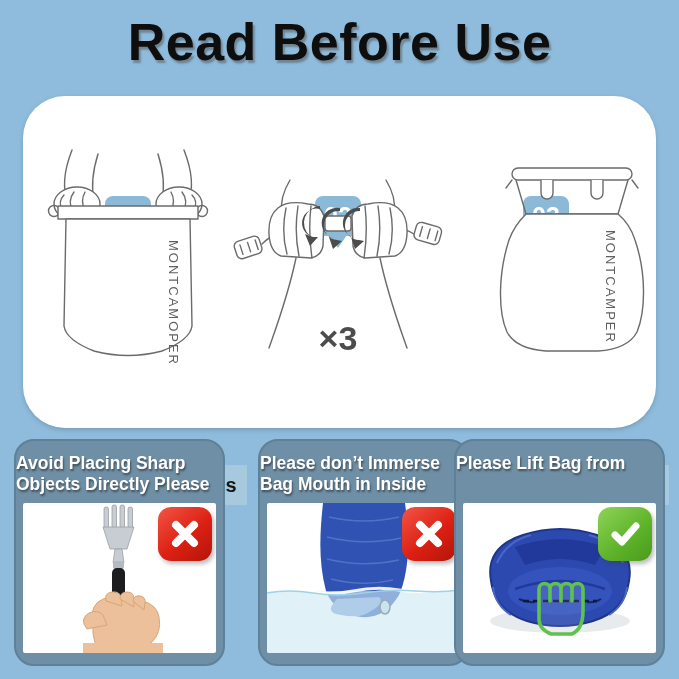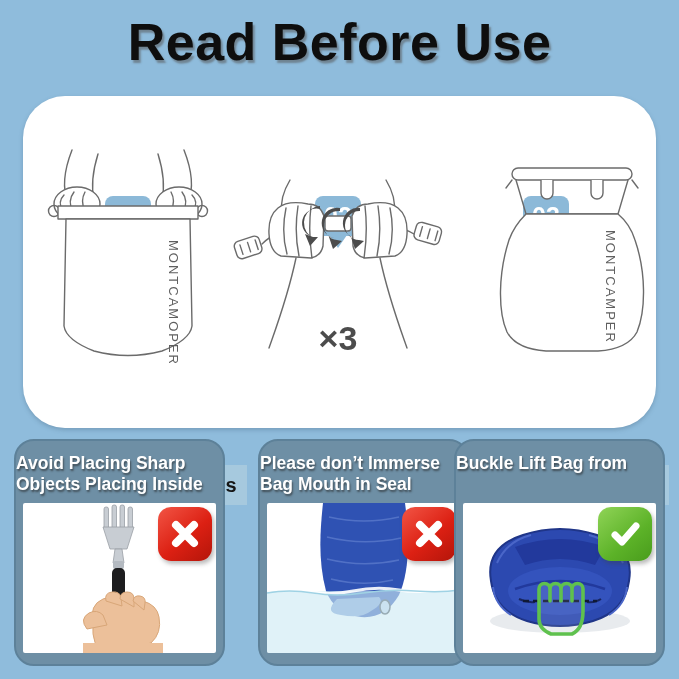--- a/index.html
+++ b/index.html
@@ -154,21 +154,21 @@
       <span>Least Three Times</span>
     </div>
     <div class="step-caption cap-3">
       <span>Buckle up the Bag</span>
     </div>
   </div>
 
   <div class="warn-panel wp-1">
     <div class="warn-title">
       <div>Avoid Placing Sharp</div>
-      <div>Objects Placing Inside</div>
+      <div>Objects Directly Please</div>
     </div>
     <div class="warn-img">
       <svg width="193" height="150" viewBox="0 0 193 150">
 
         <g fill="#c8cdd3" stroke="#9aa0a6" stroke-width="0.8">
           <rect x="81" y="4" width="4.5" height="22" rx="2"></rect>
           <rect x="89" y="2" width="4.5" height="24" rx="2"></rect>
           <rect x="97" y="2" width="4.5" height="24" rx="2"></rect>
           <rect x="105" y="4" width="4.5" height="22" rx="2"></rect>
           <path d="M80,24 L111,24 L104,46 L87,46 Z"></path>
@@ -190,21 +190,21 @@
         <svg width="30" height="30" viewBox="0 0 30 30">
           <path d="M6,6 L24,24 M24,6 L6,24" stroke="#ffffff" stroke-width="8" stroke-linecap="round"></path>
         </svg>
       </div>
     </div>
   </div>
 
   <div class="warn-panel wp-2">
     <div class="warn-title">
       <div>Please don’t Immerse</div>
-      <div>Bag Mouth in Seal</div>
+      <div>Bag Mouth in Inside</div>
     </div>
     <div class="warn-img">
       <svg width="193" height="150" viewBox="0 0 193 150">
 
         <path d="M56,0 L138,0 C143,38 142,70 132,92 Q118,116 94,114 Q68,111 59,88 C51,58 53,28 56,0 Z" fill="#2f52b3"></path>
         <path d="M62,14 q35,8 70,0 M60,34 q36,9 74,1 M60,56 q36,9 72,1 M64,76 q32,8 62,1" stroke="#5a79cb" stroke-width="1.6" fill="none" opacity="0.8"></path>
         <path d="M70,96 q-14,14 4,16 q20,4 30,-4 q14,-8 8,-14 z" fill="#7e9fd4"></path>
         <ellipse cx="118" cy="104" rx="5" ry="7" fill="#c8d4ea" stroke="#44484f" stroke-width="1.5"></ellipse>
 
         <rect x="0" y="88" width="193" height="62" fill="#cdeaf4" opacity="0.62"></rect>
@@ -214,21 +214,21 @@
       <div class="verdict-badge verdict-no">
         <svg width="30" height="30" viewBox="0 0 30 30">
           <path d="M6,6 L24,24 M24,6 L6,24" stroke="#ffffff" stroke-width="8" stroke-linecap="round"></path>
         </svg>
       </div>
     </div>
   </div>
 
   <div class="warn-panel wp-3">
     <div class="warn-title">
-      <div>Buckle Lift Bag from</div>
+      <div>Please Lift Bag from</div>
     </div>
     <div class="warn-img">
       <svg width="193" height="150" viewBox="0 0 193 150">
         <ellipse cx="97" cy="118" rx="70" ry="12" fill="#d9dde2" opacity="0.6"></ellipse>
 
         <path d="M28,78 Q22,44 60,32 Q97,20 134,32 Q172,44 166,78 Q162,108 130,118 Q97,128 64,118 Q32,108 28,78 Z" fill="#2c49b0" stroke="#1f3588" stroke-width="2"></path>
         <path d="M34,60 q10,-22 34,-28 M160,60 q-10,-22 -34,-28 M30,84 q2,18 18,28 M164,84 q-2,18 -18,28" stroke="#4a66c8" stroke-width="2" fill="none"></path>
 
         <path d="M52,44 Q97,28 142,44 L132,62 Q97,50 62,62 Z" fill="#22399c"></path>
 

